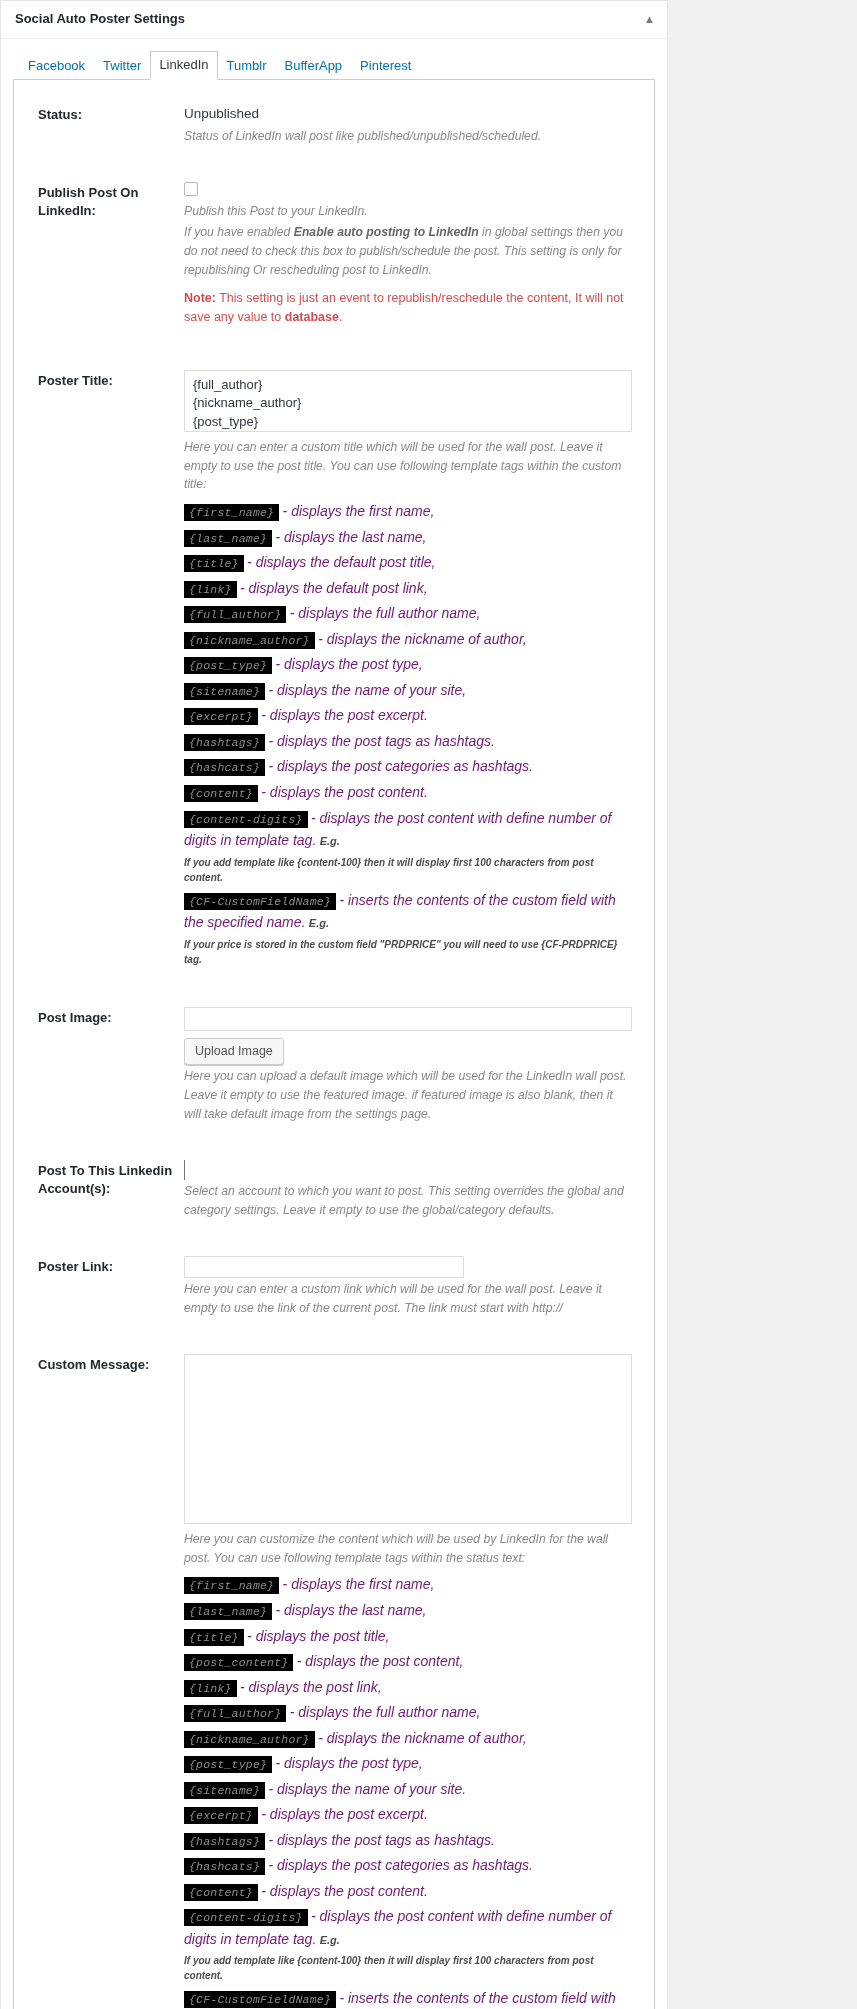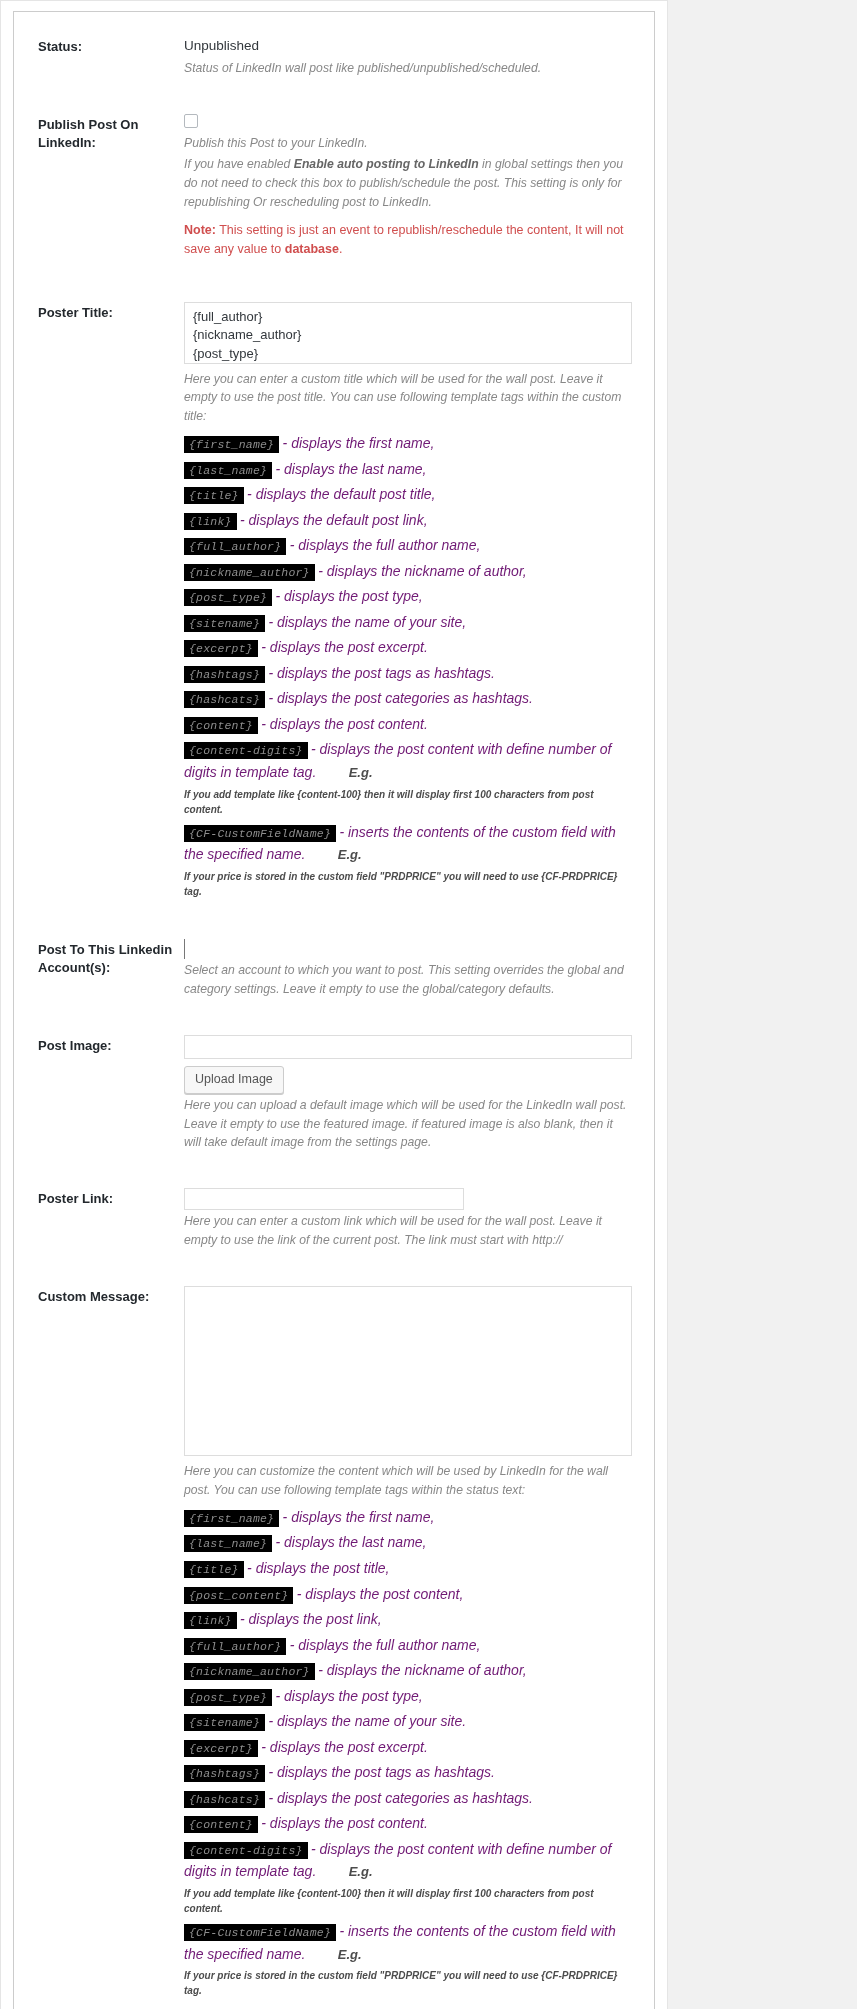--- a/index.html
+++ b/index.html
@@ -225,22 +225,21 @@
     letter-spacing: 0.2px;
   }
   .tagrow .tag-desc {
     color: #701a75;
     font-size: 14px;
   }
   .eg {
     font-weight: bold;
     font-style: italic;
     color: #4c4c4c;
-    font-size: 13px;
-    margin-left: 29px;
+    font-size: 11px;
   }
   .eg-line {
     font-weight: bold;
     font-style: italic;
     color: #4c4c4c;
     font-size: 10px;
     line-height: 1.5;
     margin: 0 0 4px 0;
   }
   .intro-desc {
@@ -249,23 +248,35 @@
     font-size: 12.2px;
     line-height: 1.55;
     margin: 6px 0 6px 0;
   }
 </style>
 </head>
 <body>
 
 <div class="postbox">
 
+  <div class="postbox-header">
+    <span class="postbox-title">Social Auto Poster Settings</span>
+    <span class="toggle-indicator">▲</span>
+  </div>
 
   <div class="inside">
 
+    <div class="nav-tabs">
+      <a class="nav-tab">Facebook</a>
+      <a class="nav-tab">Twitter</a>
+      <a class="nav-tab active">LinkedIn</a>
+      <a class="nav-tab">Tumblr</a>
+      <a class="nav-tab">BufferApp</a>
+      <a class="nav-tab">Pinterest</a>
+    </div>
 
     <div class="tab-panel">
       <table class="form-table">
         <tbody>
 
           <tr>
             <th>Status:</th>
             <td>
               <div class="plain-value">Unpublished</div>
               <div class="desc">Status of LinkedIn wall post like published/unpublished/scheduled.</div>
@@ -304,33 +315,33 @@
                 <div class="tagrow"><code class="tag">{content}</code> <span class="tag-desc">- displays the post content.</span></div>
                 <div class="tagrow"><code class="tag">{content-digits}</code> <span class="tag-desc">- displays the post content with define number of digits in template tag.</span> <span class="eg">E.g.</span></div>
                 <div class="eg-line">If you add template like {content-100} then it will display first 100 characters from post content.</div>
                 <div class="tagrow"><code class="tag">{CF-CustomFieldName}</code> <span class="tag-desc">- inserts the contents of the custom field with the specified name.</span> <span class="eg">E.g.</span></div>
                 <div class="eg-line">If your price is stored in the custom field "PRDPRICE" you will need to use {CF-PRDPRICE} tag.</div>
               </div>
             </td>
           </tr>
 
           <tr>
-            <th>Post To This Linkedin Account(s):</th>
-            <td>
-              <div class="select-account"></div>
-              <div class="desc">Select an account to which you want to post. This setting overrides the global and category settings. Leave it empty to use the global/category defaults.</div>
-            </td>
-          </tr>
-
-          <tr>
             <th>Post Image:</th>
             <td>
               <input type="text" class="text-wide" style="">
               <button class="button-secondary">Upload Image</button>
               <div class="desc">Here you can upload a default image which will be used for the LinkedIn wall post. Leave it empty to use the featured image. if featured image is also blank, then it will take default image from the settings page.</div>
+            </td>
+          </tr>
+
+          <tr>
+            <th>Post To This Linkedin Account(s):</th>
+            <td>
+              <div class="select-account"></div>
+              <div class="desc">Select an account to which you want to post. This setting overrides the global and category settings. Leave it empty to use the global/category defaults.</div>
             </td>
           </tr>
 
           <tr>
             <th>Poster Link:</th>
             <td>
               <input type="text" class="text-mid" style="">
               <div class="desc">Here you can enter a custom link which will be used for the wall post. Leave it empty to use the link of the current post. The link must start with http://</div>
             </td>
           </tr>

